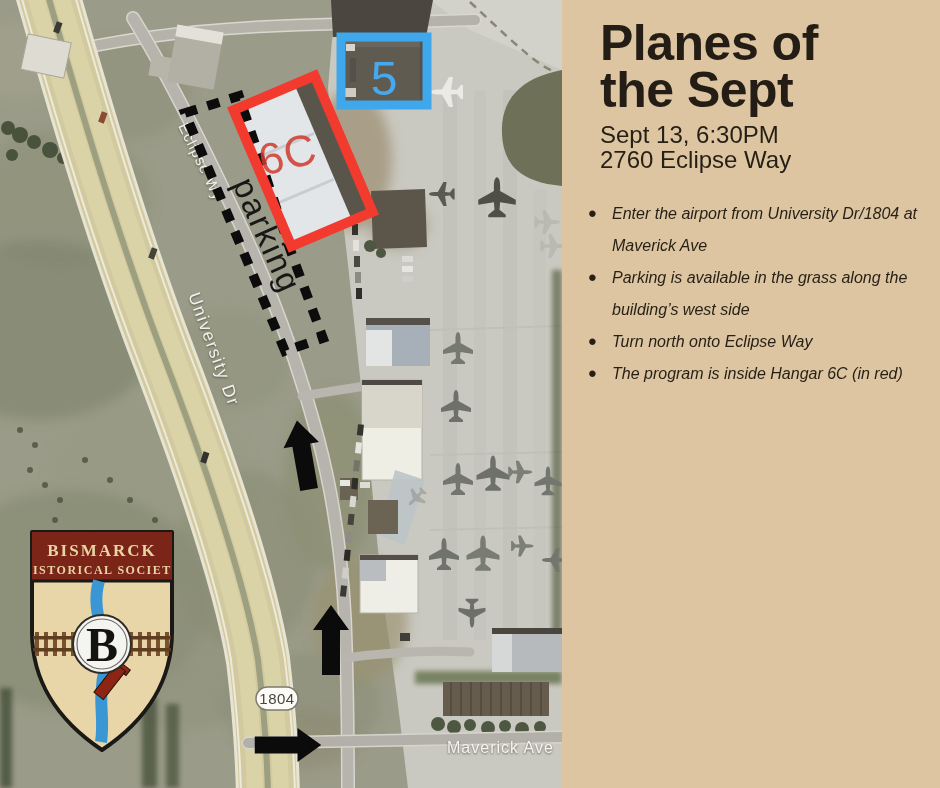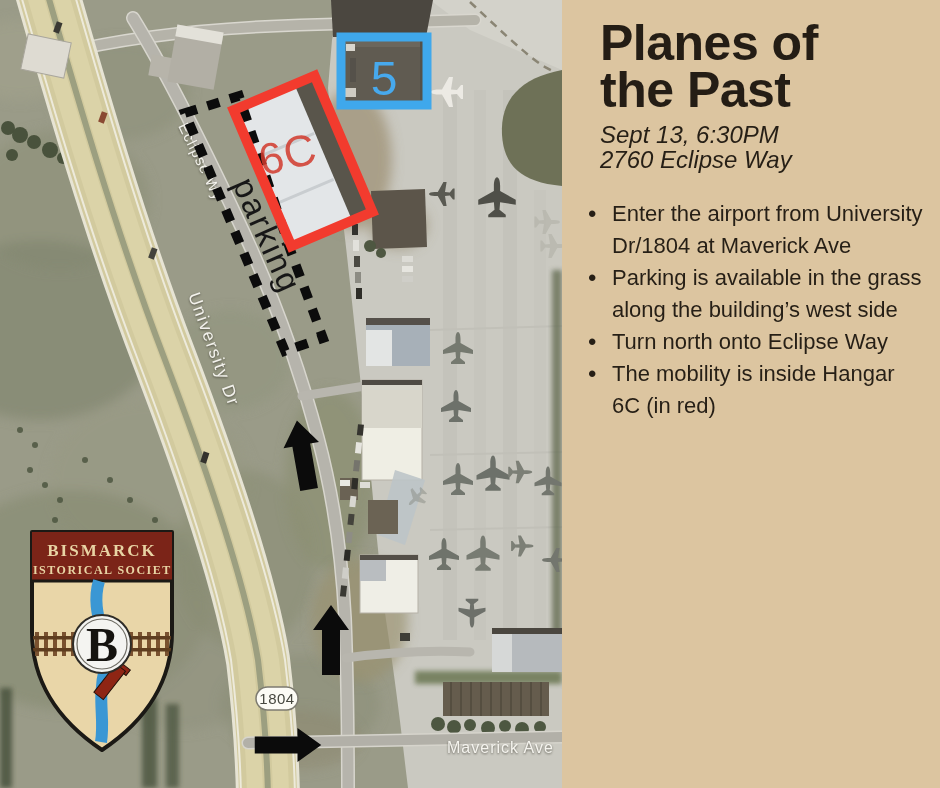--- a/index.html
+++ b/index.html
@@ -4,22 +4,22 @@
 <style>
   html,body{margin:0;padding:0;background:#222;}
   .flyer{position:relative;width:940px;height:788px;overflow:hidden;background:#9a9b88;
          font-family:"Liberation Sans",sans-serif;display:flex;}
   .map-wrap{position:relative;width:562px;height:788px;flex:0 0 562px;}
   .map-wrap svg{display:block;}
   .panel{flex:1;box-sizing:border-box;background:#dcc5a0;color:#261f16;
          padding:20px 14px 0 38px;}
   .panel h1{margin:0;font-size:50px;line-height:47px;font-weight:700;letter-spacing:-.5px;color:#241d15;}
   .panel .info{margin-top:9px;font-size:24px;line-height:24px;font-weight:500;}
-  .panel .info div{margin:0 0 1px 0;font-style:italic;}
-  .panel ul{list-style:none;margin:26px 0 0 -14px;padding:0;font-size:22px;line-height:32px;font-weight:500;}
+  .panel .info div{margin:0 0 1px 0;}
+  .panel ul{list-style:none;margin:26px 0 0 -14px;padding:0;font-size:16px;line-height:32px;font-weight:500;font-style:italic;}
   .panel li{position:relative;padding-left:26px;}
   .panel li::before{content:"•";position:absolute;left:2px;top:0;font-size:24px;}
   text{font-family:"Liberation Sans",sans-serif;}
   .roadlbl{fill:#faf9f4;opacity:.95;}
   .serif{font-family:"Liberation Serif",serif;}
 </style>
 </head>
 <body>
 
 <div class="flyer">
@@ -323,26 +323,26 @@
         <text class="serif" x="75" y="28" text-anchor="middle" font-size="17" font-weight="700" letter-spacing="2" fill="#e8d4a4">BISMARCK</text>
         <text class="serif" x="75" y="46" text-anchor="middle" font-size="12" font-weight="700" letter-spacing="1.5" fill="#e8d4a4">HISTORICAL SOCIETY</text>
       </g>
     </g>
   </svg>
   </div>
 
   <aside class="panel">
     <h1>
       <span>Planes of</span><br>
-      <span>the Past</span>
+      <span>the Sept</span>
     </h1>
     <div class="info">
       <div>Sept 13, 6:30PM</div>
       <div>2760 Eclipse Way</div>
     </div>
     <ul>
       <li>Enter the airport from University Dr/1804 at Maverick Ave</li>
       <li>Parking is available in the grass along the building’s west side</li>
       <li>Turn north onto Eclipse Way</li>
-      <li>The mobility is inside Hangar 6C (in red)</li>
+      <li>The program is inside Hangar 6C (in red)</li>
     </ul>
   </aside>
 </div>
 
 </body></html>

